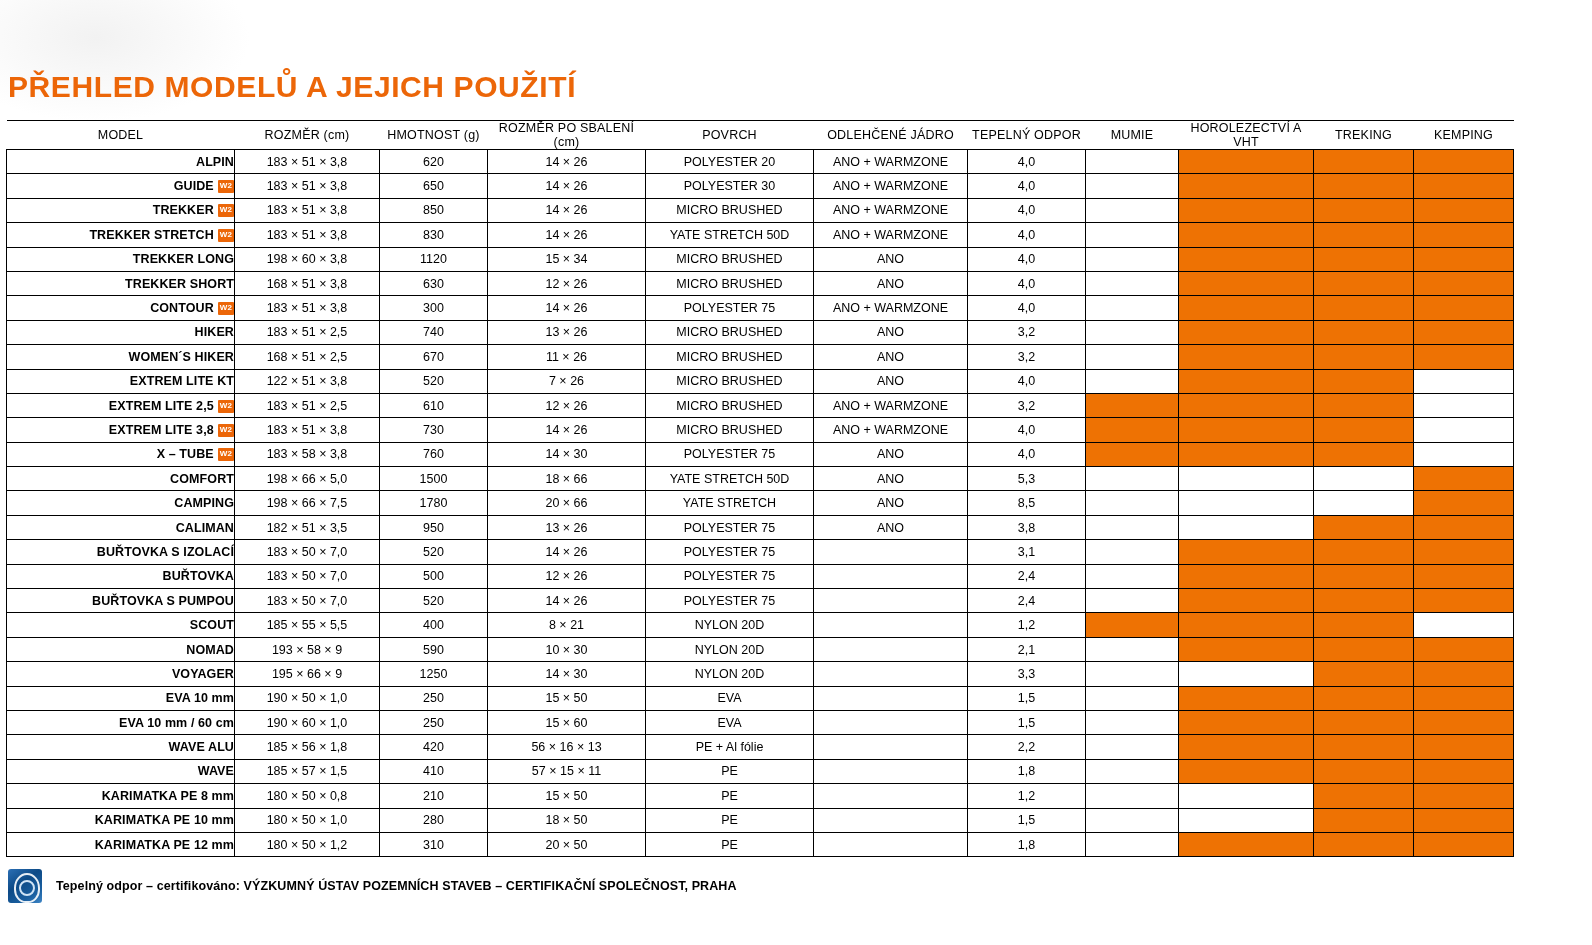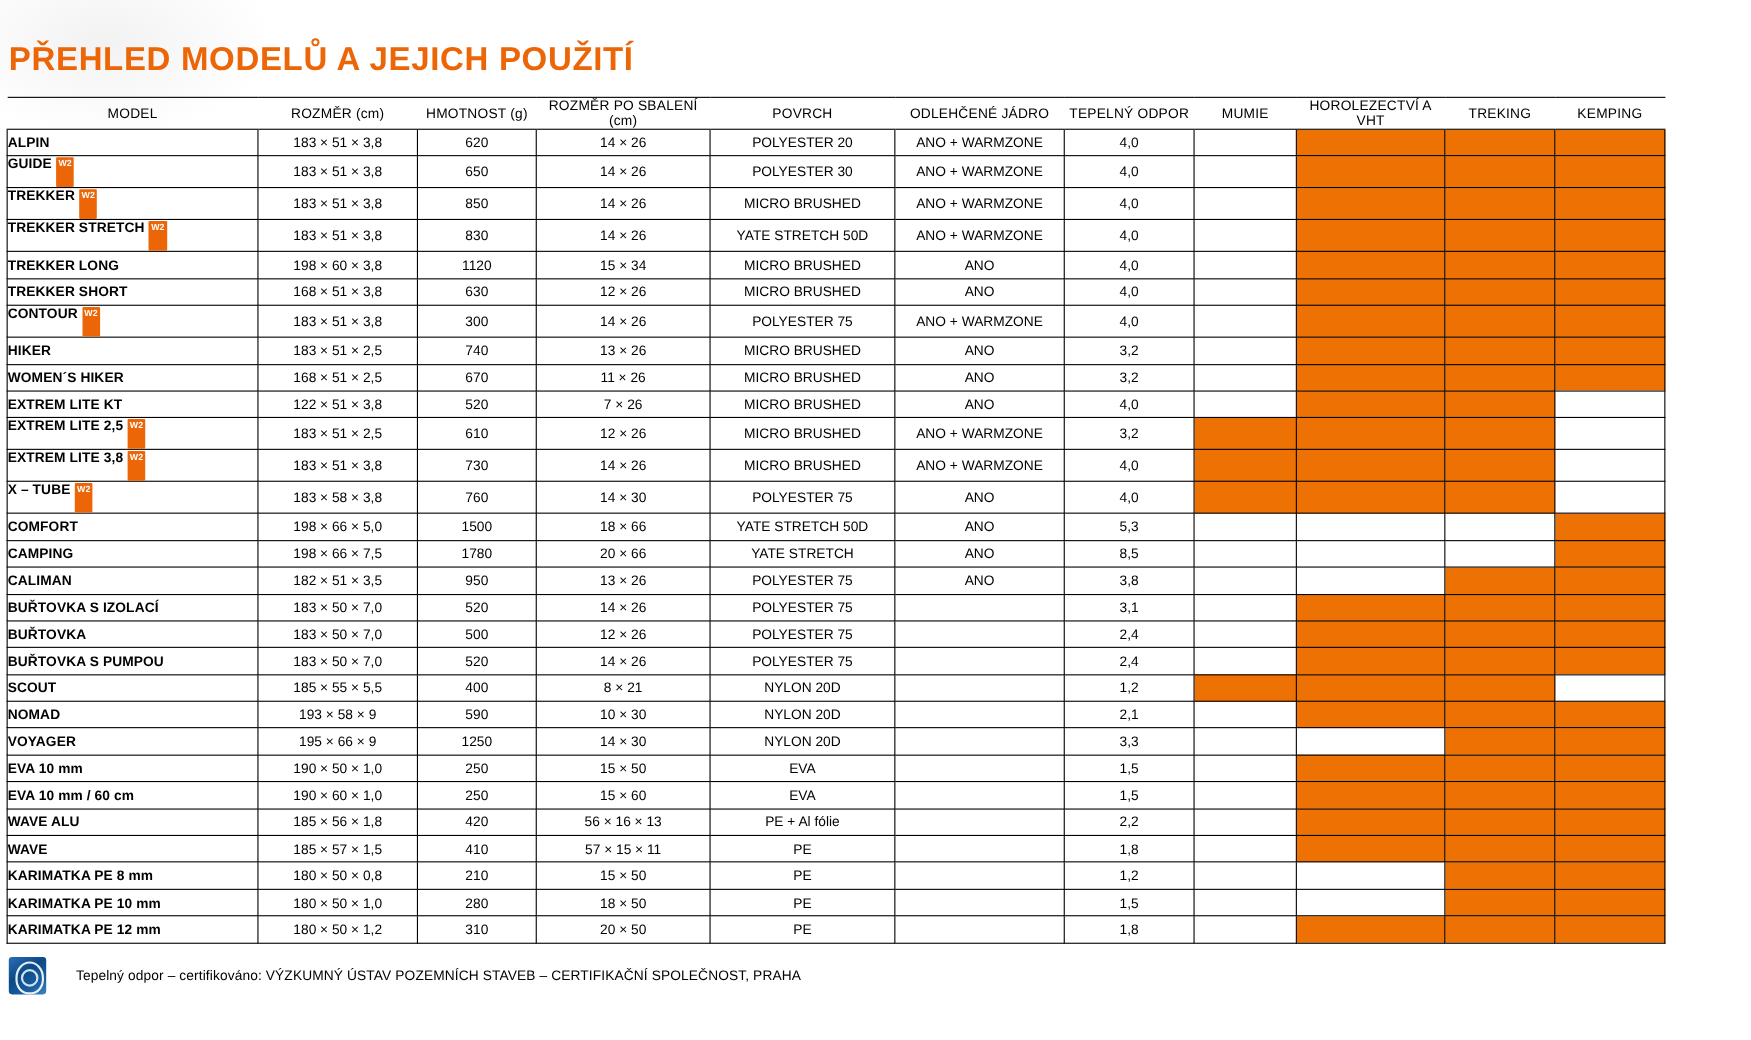--- a/index.html
+++ b/index.html
@@ -35,20 +35,21 @@
     z-index: 1;
     padding: 0;
   }
   .title {
     font-size: 30px;
     font-weight: bold;
     letter-spacing: 0.6px;
     color: #ec6608;
     padding: 38px 12px 16px 8px;
     font-family: "Liberation Sans", sans-serif;
+    margin-top: 32px;
   }
   table.spec {
     border-collapse: collapse;
     width: 1448px;
     margin-left: 6px;
     table-layout: fixed;
   }
   table.spec th, table.spec td {
     border: 1px solid #000;
     font-size: 12.5px;
@@ -64,35 +65,35 @@
     height: 28px;
     border-top: 1px solid #000;
     border-bottom: 1px solid #000;
   }
   thead th.no-side {
     border-left: none;
     border-right: none;
   }
   td.model {
     font-weight: bold;
-    text-align: left;
+    text-align: right;
     padding-left: 6px;
     font-size: 12.5px;
     letter-spacing: 0.1px;
     white-space: nowrap;
   }
   td.c { text-align: center; }
   .w2 {
     display: inline-block;
     background: #ec6608;
     color: #fff;
     font-size: 8px;
     font-weight: bold;
     line-height: 10px;
-    padding: 1px 2px 16px 2px;
+    padding: 1px 2px 2px 2px;
     vertical-align: 2px;
     margin-left: 4px;
     border-radius: 1px;
   }
   td.use {
     background: #ffffff;
   }
   td.use.on {
     background: #ee7203;
   }
@@ -105,22 +106,23 @@
   col.c-core { width: 154px; }
   col.c-heat { width: 118px; }
   col.c-mumie { width: 93px; }
   col.c-climb { width: 135px; }
   col.c-trek { width: 100px; }
   col.c-camp { width: 100px; }
 
   .footer {
     display: flex;
     align-items: center;
-    gap: 27px;
+    gap: 14px;
     margin: 12px 0 0 8px;
+    font-weight: bold;
   }
   .cert-logo {
     width: 34px;
     height: 34px;
     border-radius: 3px;
     background: linear-gradient(145deg, #2b6fb5 0%, #0d4a86 40%, #1a5fa0 75%, #3f86c6 100%);
     position: relative;
     flex: 0 0 auto;
     overflow: hidden;
   }

